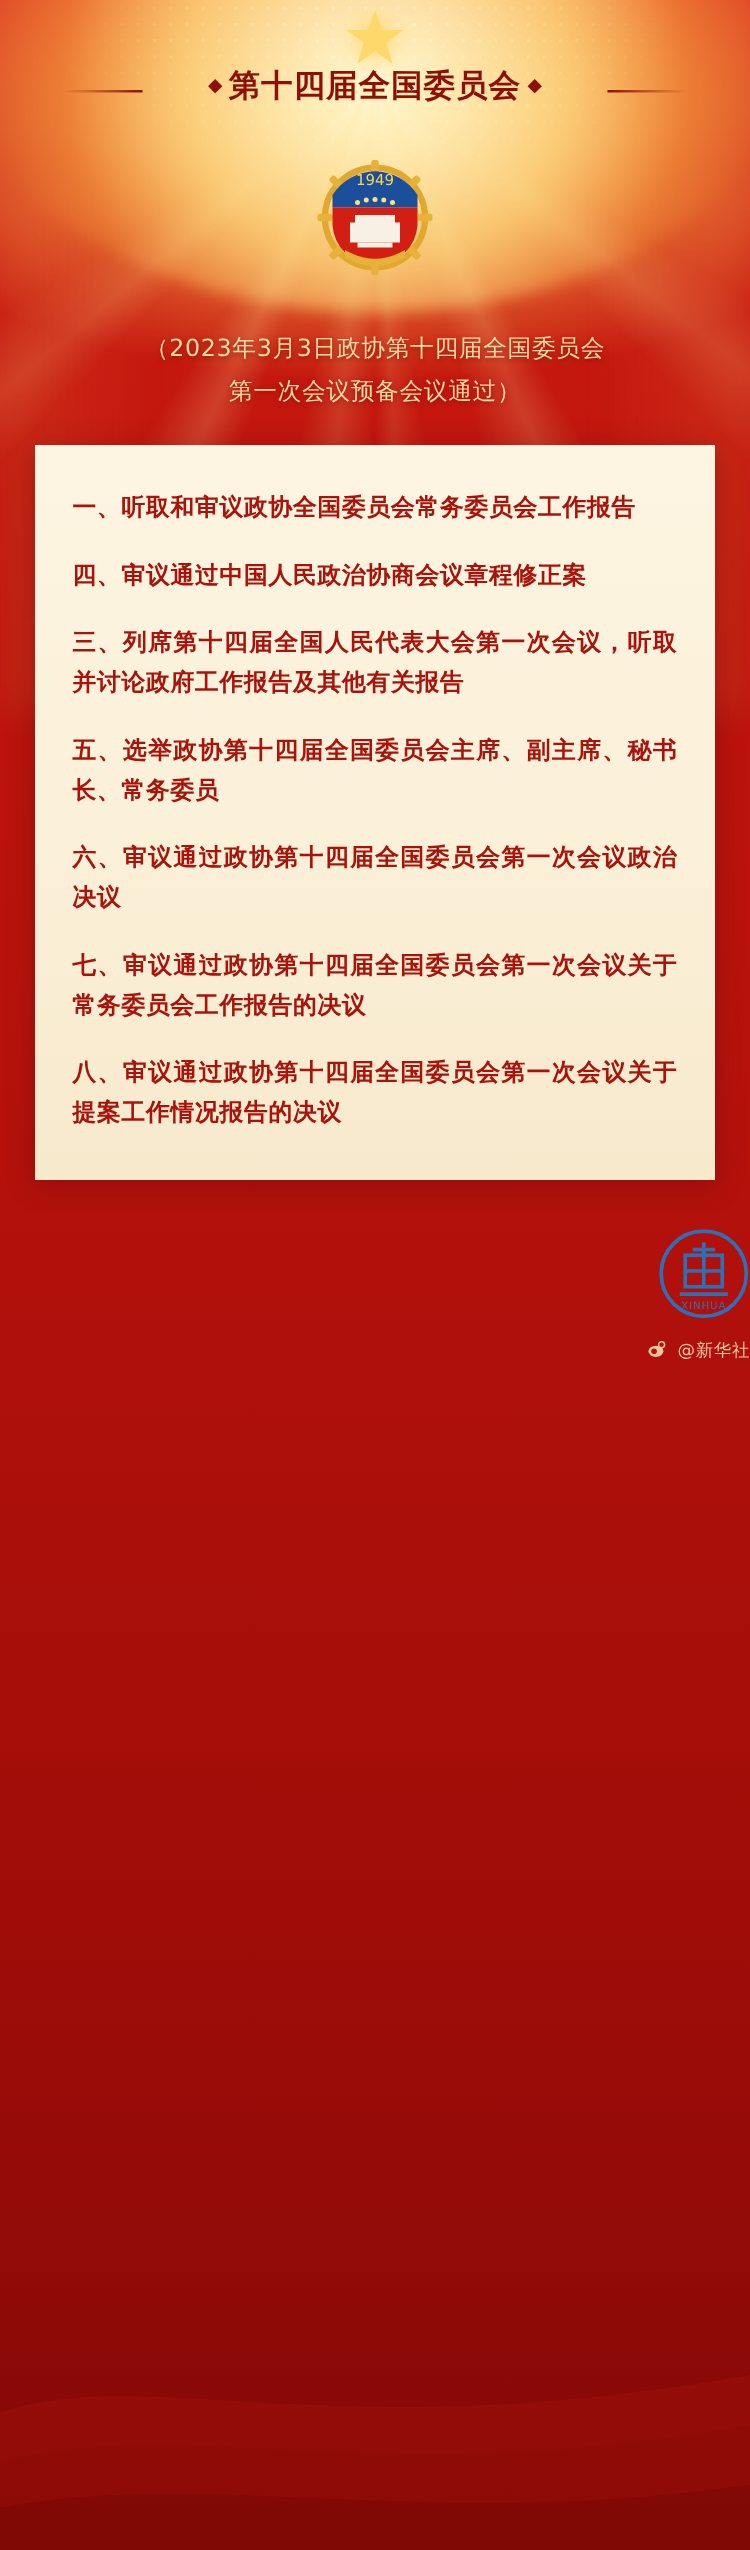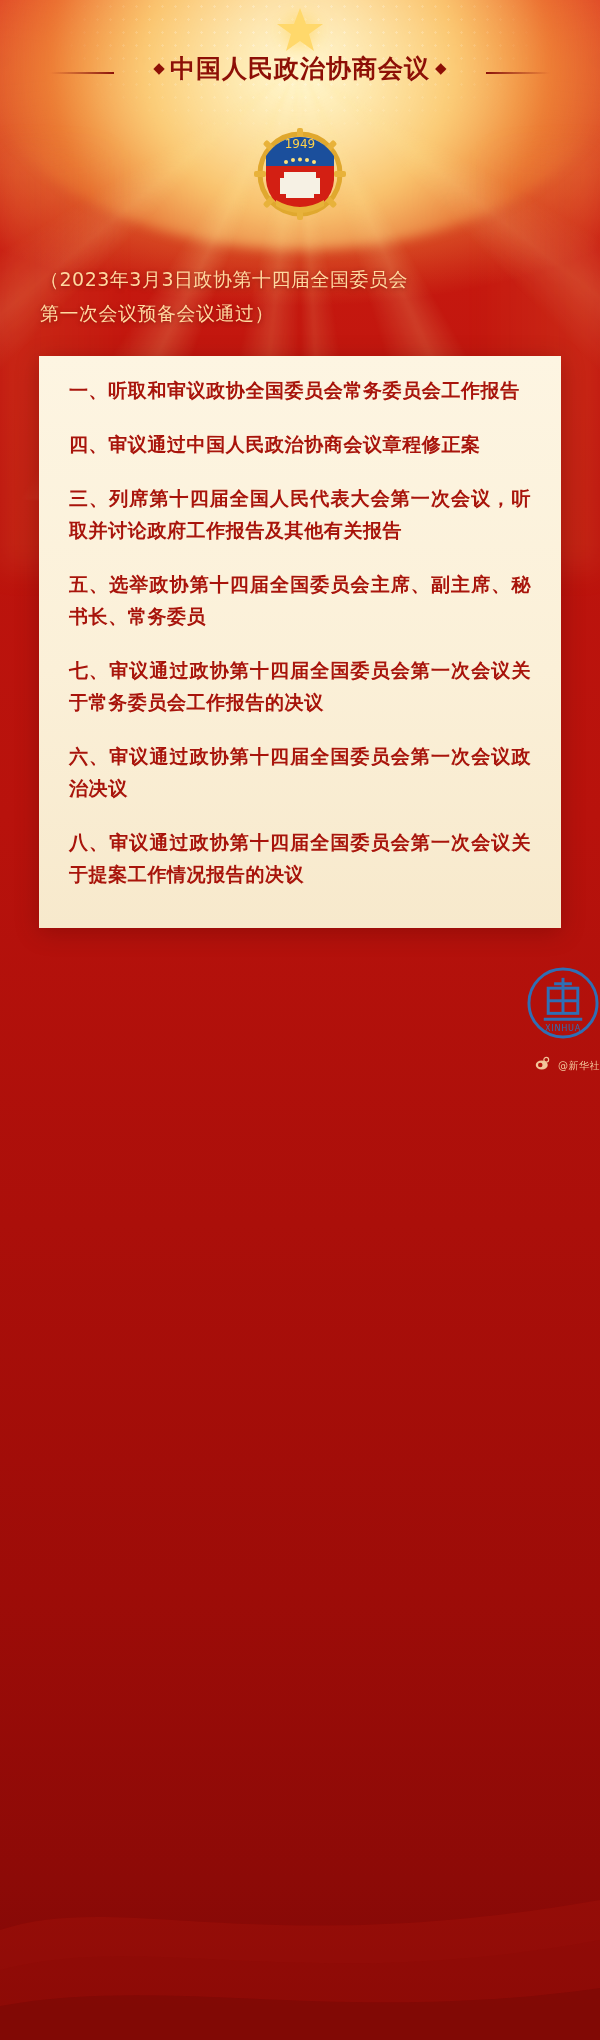--- a/index.html
+++ b/index.html
@@ -149,35 +149,36 @@
     font-size: 30px;
     font-weight: bold;
     line-height: 44px;
     letter-spacing: 2px;
     text-shadow: 0 2px 6px rgba(90,0,0,0.55);
   }
   .subtitle-block {
     position: relative;
     z-index: 5;
     margin: 26px 40px 0;
+    text-align: center;
     color: #ffd9a0;
   }
   .subtitle-line {
     font-size: 19px;
     line-height: 34px;
     letter-spacing: .5px;
     text-shadow: 0 1px 4px rgba(90,0,0,0.5);
   }
 
   
   .card {
     position: relative;
     z-index: 5;
-    margin: 26px 39px 0;
-    padding: 18px 30px 38px;
+    margin: 26px 28px 0;
+    padding: 34px 30px 38px;
     background: linear-gradient(180deg, #fdf5e2 0%, #fbf0d8 55%, #f7e9cc 100%);
     box-shadow: 0 4px 22px rgba(60,0,0,0.28);
   }
   .agenda-item {
     color: #a8140b;
     font-size: 19px;
     font-weight: bold;
     line-height: 32px;
     letter-spacing: .6px;
     margin-bottom: 22px;
@@ -192,21 +193,21 @@
     margin-top: 38px;
     text-align: right;
     padding-bottom: 26px;
   }
   .xinhua-logo {
     width: 74px; height: 74px;
     margin: 0 auto;
   }
   .credit {
     margin-top: 12px;
-    font-size: 10px;
+    font-size: 14px;
     color: #f3c59a;
     letter-spacing: .5px;
   }
   .credit .wb {
     display: inline-block;
     width: 15px; height: 15px;
     vertical-align: -2px;
     margin-right: 4px;
   }
   .wave {
@@ -228,21 +229,21 @@
   <div class="pillar-l"></div>
   <div class="pillar-r"></div>
 
   <svg class="topstar" viewBox="0 0 50 50">
     <polygon points="25,2 31,18 48,18 34,28 39,45 25,35 11,45 16,28 2,18 19,18" fill="#ffd86b"></polygon>
   </svg>
 
   <div class="banner">
     <span class="banner-line left"></span>
     <span class="banner-dot">◆</span>
-    <span class="banner-text">中国人民政治协商会议</span>
+    <span class="banner-text">第十四届全国委员会</span>
     <span class="banner-dot">◆</span>
     <span class="banner-line right"></span>
   </div>
 
   <div class="emblem-wrap">
     <svg viewBox="0 0 120 120" width="120" height="120">
 
       <g fill="#e8b23a">
         <circle cx="60" cy="58" r="40" fill="none" stroke="#e0a82e" stroke-width="5"></circle>
         <g>
@@ -282,22 +283,22 @@
   <div class="subtitle-block">
     <div class="subtitle-line">（2023年3月3日政协第十四届全国委员会</div>
     <div class="subtitle-line">第一次会议预备会议通过）</div>
   </div>
 
   <div class="card">
     <div class="agenda-item">一、听取和审议政协全国委员会常务委员会工作报告</div>
     <div class="agenda-item">四、审议通过中国人民政治协商会议章程修正案</div>
     <div class="agenda-item">三、列席第十四届全国人民代表大会第一次会议，听取并讨论政府工作报告及其他有关报告</div>
     <div class="agenda-item">五、选举政协第十四届全国委员会主席、副主席、秘书长、常务委员</div>
+    <div class="agenda-item">六、审议通过政协第十四届全国委员会第一次会议政治决议</div>
     <div class="agenda-item">七、审议通过政协第十四届全国委员会第一次会议关于常务委员会工作报告的决议</div>
-    <div class="agenda-item">六、审议通过政协第十四届全国委员会第一次会议政治决议</div>
     <div class="agenda-item">八、审议通过政协第十四届全国委员会第一次会议关于提案工作情况报告的决议</div>
   </div>
 
   <svg class="wave" viewBox="0 0 600 230" preserveAspectRatio="none">
     <path d="M0 120 C 120 80, 260 150, 600 90 L600 230 L0 230 Z" fill="#a01009" opacity=".55"></path>
     <path d="M0 160 C 150 120, 300 185, 600 130 L600 230 L0 230 Z" fill="#8f0c07" opacity=".6"></path>
     <path d="M0 196 C 170 165, 340 215, 600 178 L600 230 L0 230 Z" fill="#7c0905" opacity=".7"></path>
   </svg>
 
   <div class="bottom">

